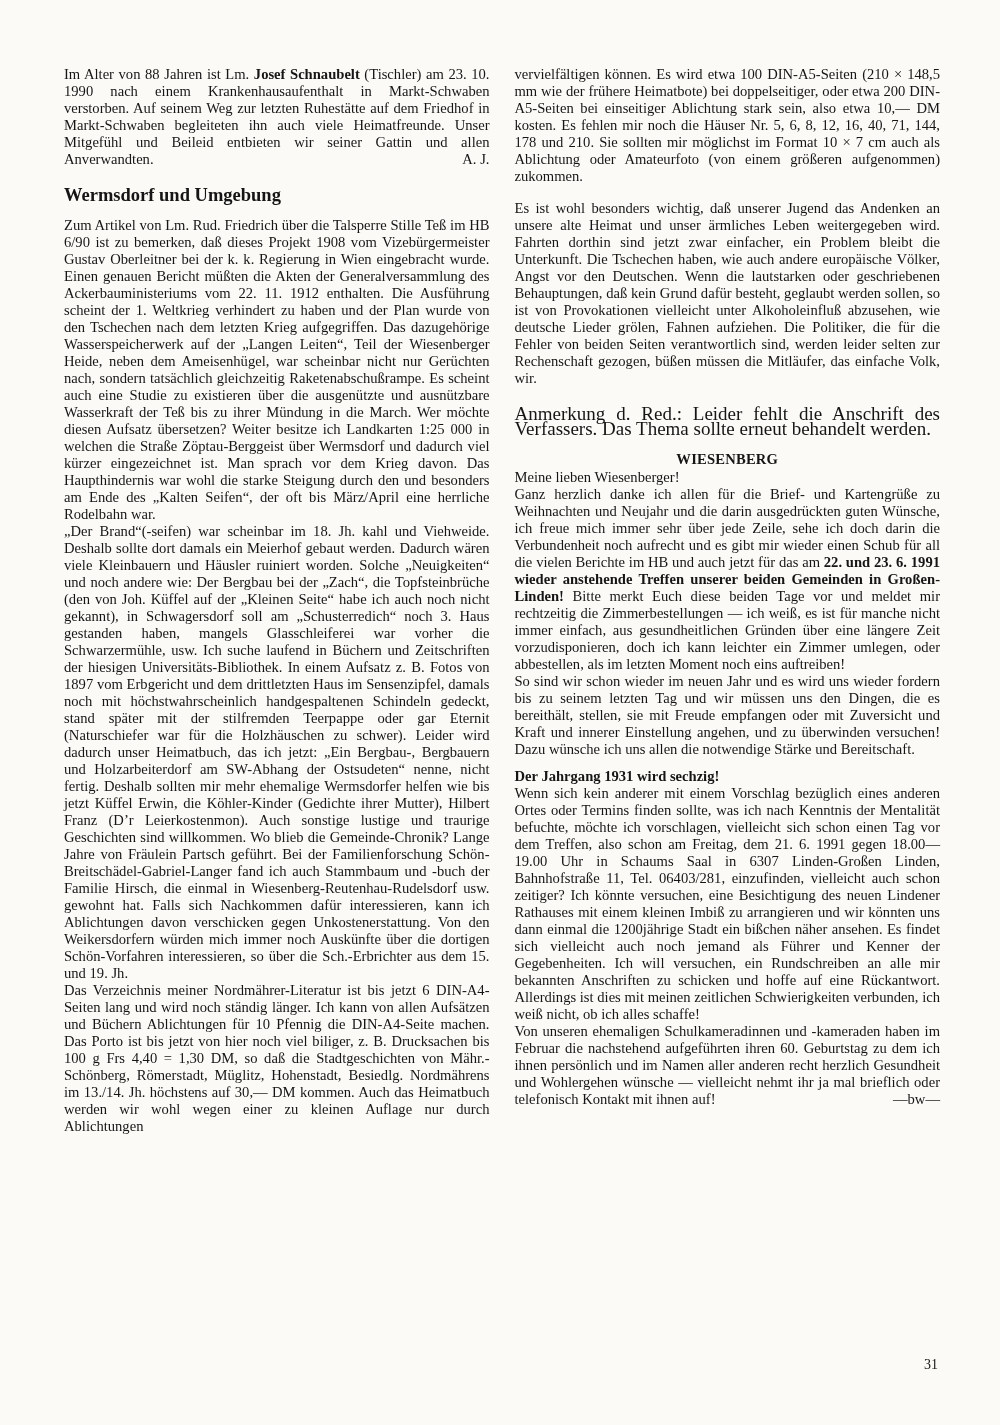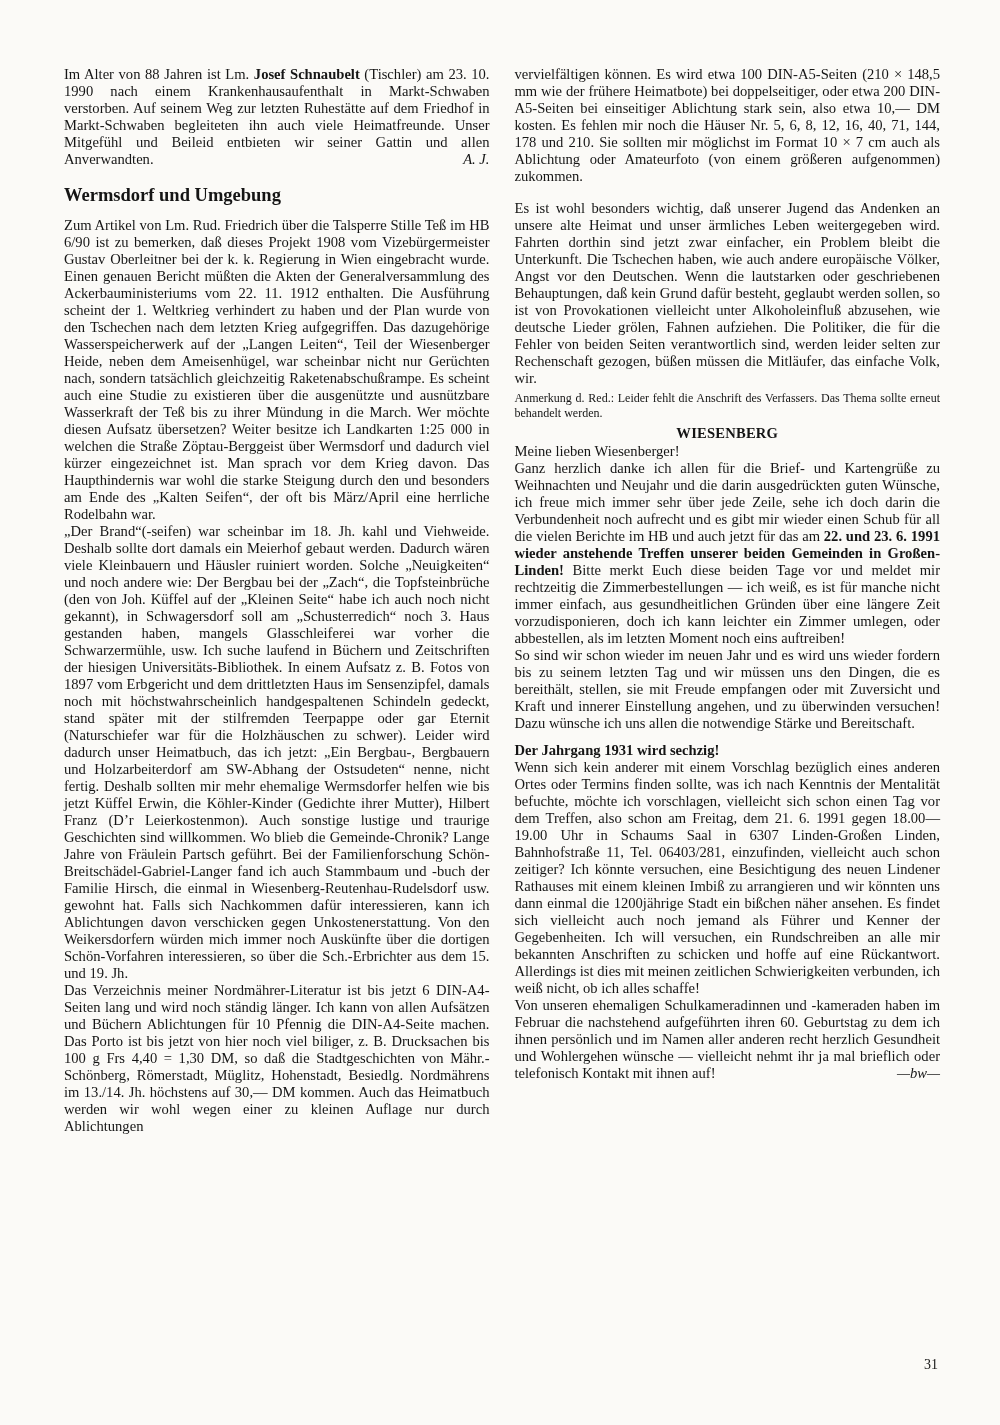--- a/index.html
+++ b/index.html
@@ -29,44 +29,43 @@
     font-size:14.6px;
     line-height:17px;
     text-align:justify;
     text-align-last:left;
     hyphens:auto;
     -webkit-hyphens:auto;
   }
   .bold { font-weight:bold; }
   .sig {
     float:right;
-    font-style:italic;
     margin-left:48px;
   }
   .section-heading {
     font-size:18.5px;
     font-weight:bold;
     text-align:left;
     margin:17px 0 11px 0;
     font-family:"Liberation Serif", serif;
   }
   .sub-heading {
     font-size:14.6px;
     font-weight:bold;
     text-align:center;
-    margin:4px 0 1px 0;
+    margin:15px 0 1px 0;
     letter-spacing:0.2px;
     font-family:"Liberation Serif", serif;
   }
   .note {
-    font-size:12px;
+    font-size:19px;
     line-height:15.2px;
     text-align:justify;
     text-align-last:left;
-    margin-top:4px;
+    margin-top:19px;
     hyphens:auto;
   }
   .gap-small { margin-top:15px; }
   .gap-medium { margin-top:9px; }
   .jahrgang-heading {
     font-weight:bold;
     margin-top:10px;
   }
   .page-number {
     position:absolute;

